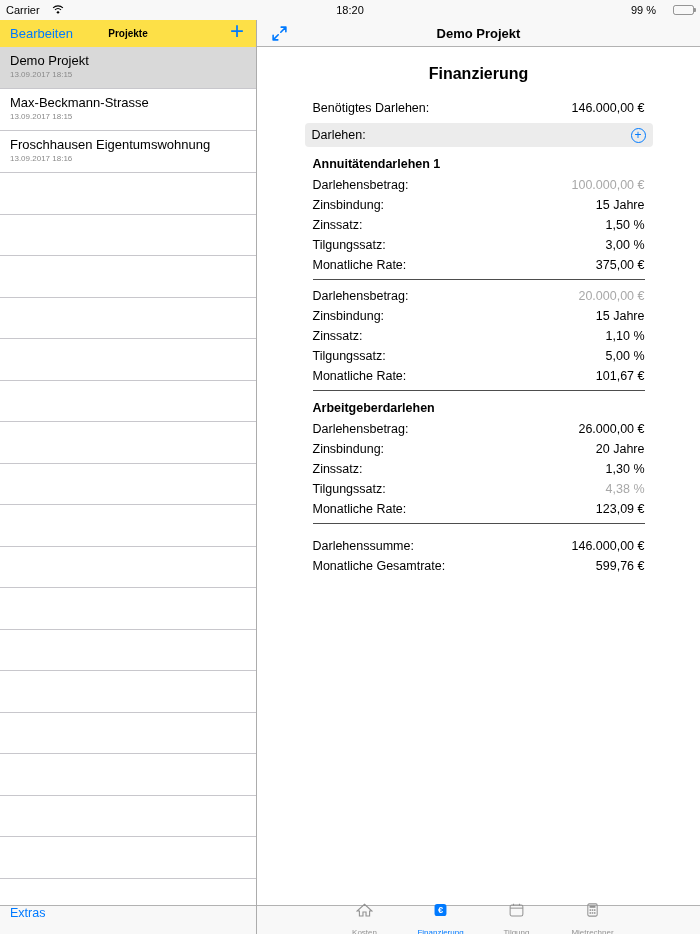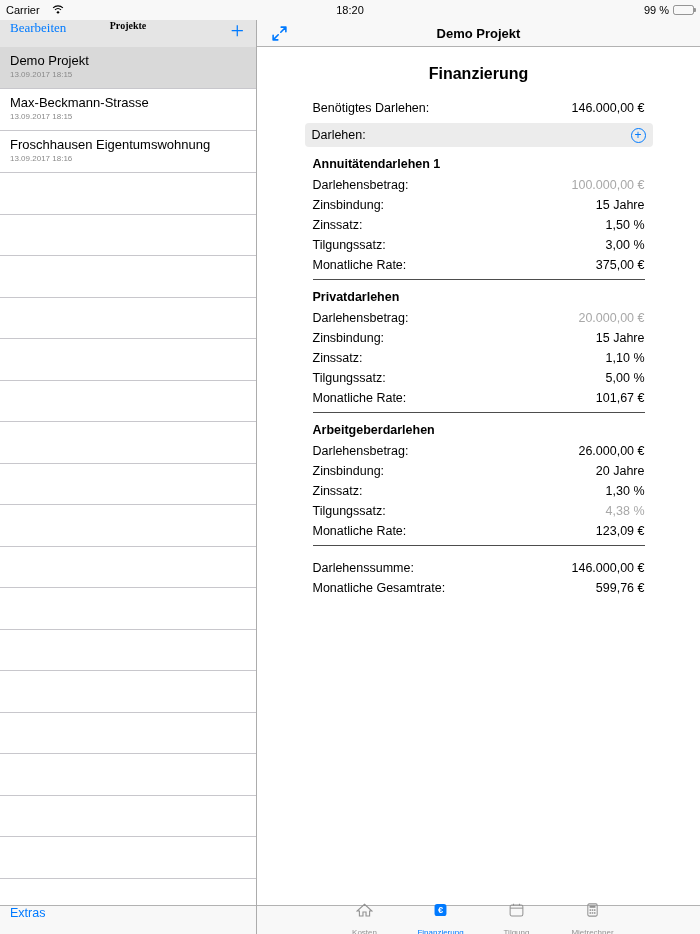--- a/index.html
+++ b/index.html
@@ -6,35 +6,35 @@
   * { margin:0; padding:0; box-sizing:border-box; }
   html,body { width:700px; height:934px; overflow:hidden; }
   body { font-family:"Liberation Sans","DejaVu Sans",sans-serif; background:#fff; color:#000; }
   .app { width:700px; height:934px; display:flex; flex-direction:column; background:#fff; }
 
   
   .statusbar { height:20px; background:#f8f8f8; display:flex; align-items:center;
                font-size:11px; position:relative; flex:0 0 auto; }
   .sb-left { display:flex; align-items:center; gap:12px; padding-left:6px; }
   .sb-time { position:absolute; left:0; right:0; text-align:center; font-size:11px; }
-  .sb-right { margin-left:auto; display:flex; align-items:center; gap:4px; padding-right:6px; }
+  .sb-right { margin-left:auto; display:flex; align-items:center; gap:17px; padding-right:6px; }
   .battery { width:21px; height:10px; border:1px solid rgba(0,0,0,.4); border-radius:2.5px;
              padding:1px; position:relative; }
   .battery .fill { width:100%; height:100%; border-radius:1px; }
   .battery:after { content:''; position:absolute; right:-3px; top:2px; width:2px; height:4px;
                    background:rgba(0,0,0,.4); border-radius:0 1px 1px 0; }
 
   
   .main { flex:1; display:flex; min-height:0; }
 
   
   .sidebar { width:257px; flex:0 0 257px; display:flex; flex-direction:column;
              border-right:1px solid #acacac; background:#fff; }
-  .sidebar-header { height:27px; flex:0 0 27px; position:relative; background:#e5e5e5;
-                    display:flex; justify-content:center;font-family:Liberation Serif, serif; }
+  .sidebar-header { height:27px; flex:0 0 27px; position:relative; background:#fde047;
+                    display:flex; align-items:center; justify-content:center; }
   .edit-btn { position:absolute; left:10px; color:#007aff; font-size:13px; cursor:default; }
   .sidebar-title { font-size:10px; font-weight:bold; }
   .add-btn { position:absolute; right:12px; top:-3px; color:#007aff; font-size:24px;
              font-weight:300; line-height:27px; cursor:default; }
   .project-list { flex:1; overflow:hidden; }
   .project-row { height:42px; padding:6px 10px 0 10px; border-bottom:1px solid #c8c7cc; }
   .project-row.selected { background:#d9d9d9; }
   .p-title { font-size:13px; color:#000; }
   .p-date { font-size:8px; color:#8a8a8a; margin-top:2px; }
   .empty-row { height:41.5px; border-bottom:1px solid #c8c7cc; }
@@ -191,21 +191,20 @@
                   <span class="lab">Tilgungssatz:</span>
                   <span class="val">3,00 %</span>
                 </div>
                 <div class="row bold">
                   <span class="lab">Monatliche Rate:</span>
                   <span class="val">375,00 €</span>
                 </div>
                 <div class="section-divider"></div>
               </div>
               <div class="loan-section">
-                <div class="section-title">Privatdarlehen</div>
                 <div class="row">
                   <span class="lab">Darlehensbetrag:</span>
                   <span class="val muted">20.000,00 €</span>
                 </div>
                 <div class="row">
                   <span class="lab">Zinsbindung:</span>
                   <span class="val">15 Jahre</span>
                 </div>
                 <div class="row">
                   <span class="lab">Zinssatz:</span>

